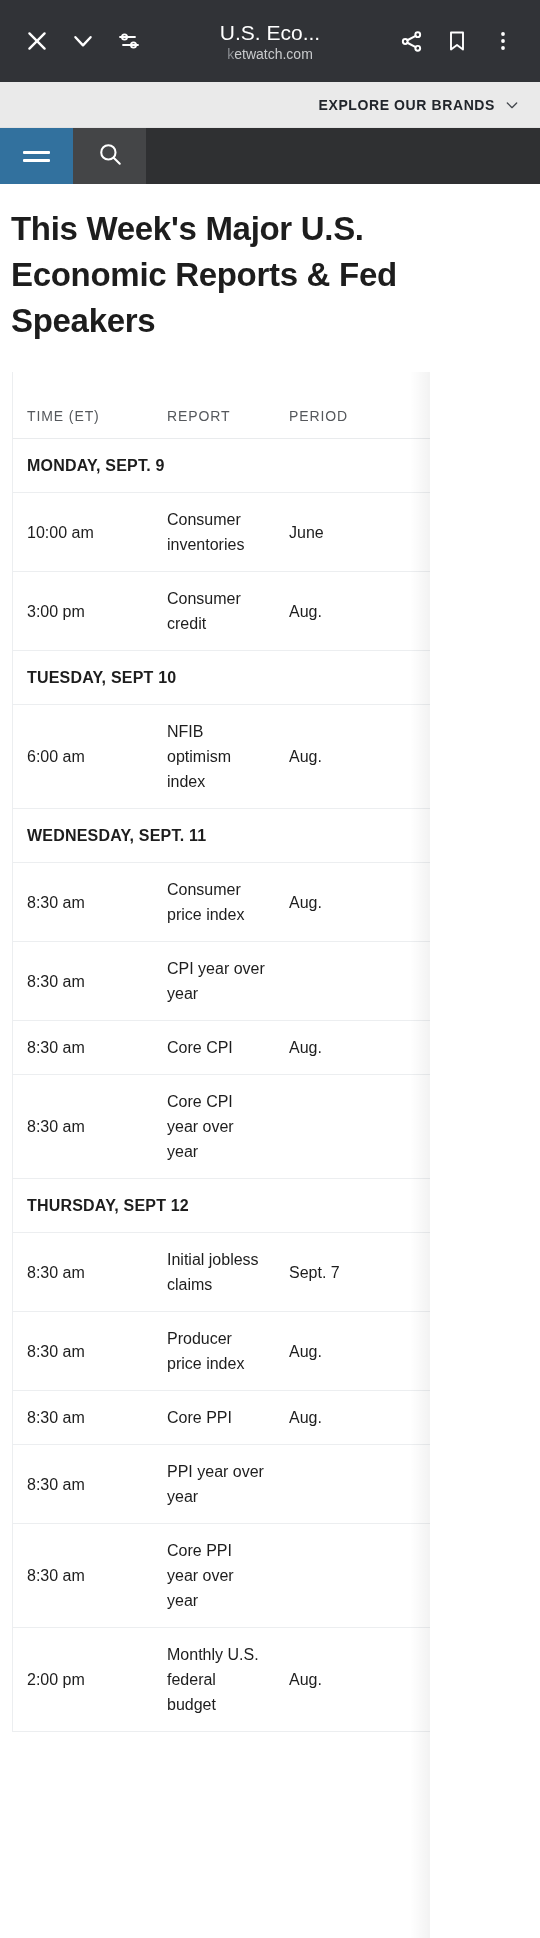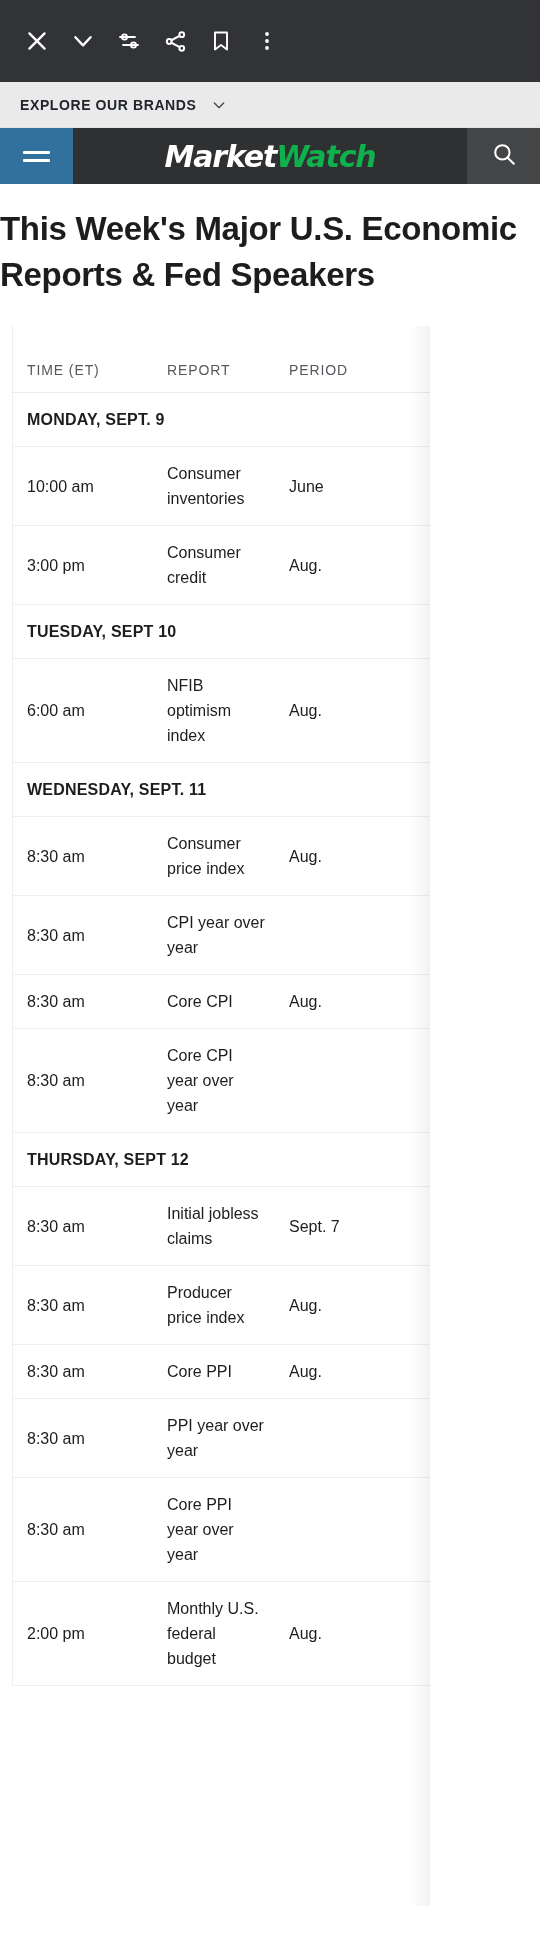--- a/index.html
+++ b/index.html
@@ -56,22 +56,23 @@
   }
   .tab-domain .dim { color: #8a8d91; }
 
   
   .brands-bar {
     height: 46px;
     background: #eaeaea;
     display: flex;
     align-items: center;
     padding: 0 20px;
-    gap: 15px;
+    gap: 9px;
     border-bottom: 1px solid #e2e2e2;
+    justify-content: flex-end;
   }
   .brands-label {
     font-size: 14px;
     font-weight: 700;
     letter-spacing: 0.6px;
     color: #21252b;
   }
   .brands-caret { color: #44484e; display: flex; align-items: center; }
 
   
@@ -117,21 +118,21 @@
     background: #444547;
     display: flex;
     align-items: center;
     justify-content: center;
     flex: 0 0 auto;
     color: #ffffff;
   }
 
   
   .headline {
-    padding: 22px 16px 14px 0;
+    padding: 22px 16px 14px 11px;
     font-size: 33px;
     line-height: 46px;
     font-weight: 700;
     color: #1d1d1d;
     letter-spacing: -0.3px;
   }
 
   
   .table-scroll-wrap {
     position: relative;
@@ -221,20 +222,24 @@
 
   <div class="chrome-icon">
     <svg width="24" height="24" viewBox="0 0 24 24" fill="none" stroke="#fff" stroke-width="1.8" stroke-linecap="round">
       <line x1="3" y1="8" x2="18" y2="8"></line>
       <circle cx="7.5" cy="8" r="2.6"></circle>
       <line x1="6" y1="16" x2="21" y2="16"></line>
       <circle cx="16.5" cy="16" r="2.6"></circle>
     </svg>
   </div>
 
+  <div class="tab-title-wrap">
+    <div class="tab-title">U.S. Eco...</div>
+    <div class="tab-domain"><span class="dim">k</span><span>etwatch.com</span></div>
+  </div>
 
   <div class="chrome-icon">
     <svg width="25" height="25" viewBox="0 0 24 24" fill="none" stroke="#fff" stroke-width="1.9" stroke-linecap="round">
       <circle cx="18" cy="5.5" r="2.3"></circle>
         <circle cx="6" cy="12" r="2.3"></circle>
         <circle cx="18" cy="18.5" r="2.3"></circle>
       <line x1="8" y1="10.8" x2="16" y2="6.7"></line>
         <line x1="8" y1="13.2" x2="16" y2="17.3"></line>
     </svg>
   </div>
@@ -262,25 +267,20 @@
     </svg>
   </span>
 </div>
 
 <div class="mw-header">
   <div class="mw-burger">
     <div class="burger-lines">
         <i></i>
         <i></i>
       </div>
-  </div>
-  <div class="mw-logo-wrap">
-    <div class="mw-logo">
-      <span class="m-part">Market</span><span class="w-part">Watch</span>
-    </div>
   </div>
   <div class="mw-search">
     <span>
       <svg width="26" height="26" viewBox="0 0 24 24" fill="none" stroke="#fff" stroke-width="1.9" stroke-linecap="round">
         <circle cx="10.5" cy="10.5" r="6.6"></circle>
           <line x1="15.4" y1="15.4" x2="21" y2="21"></line>
       </svg>
     </span>
   </div>
 </div>

